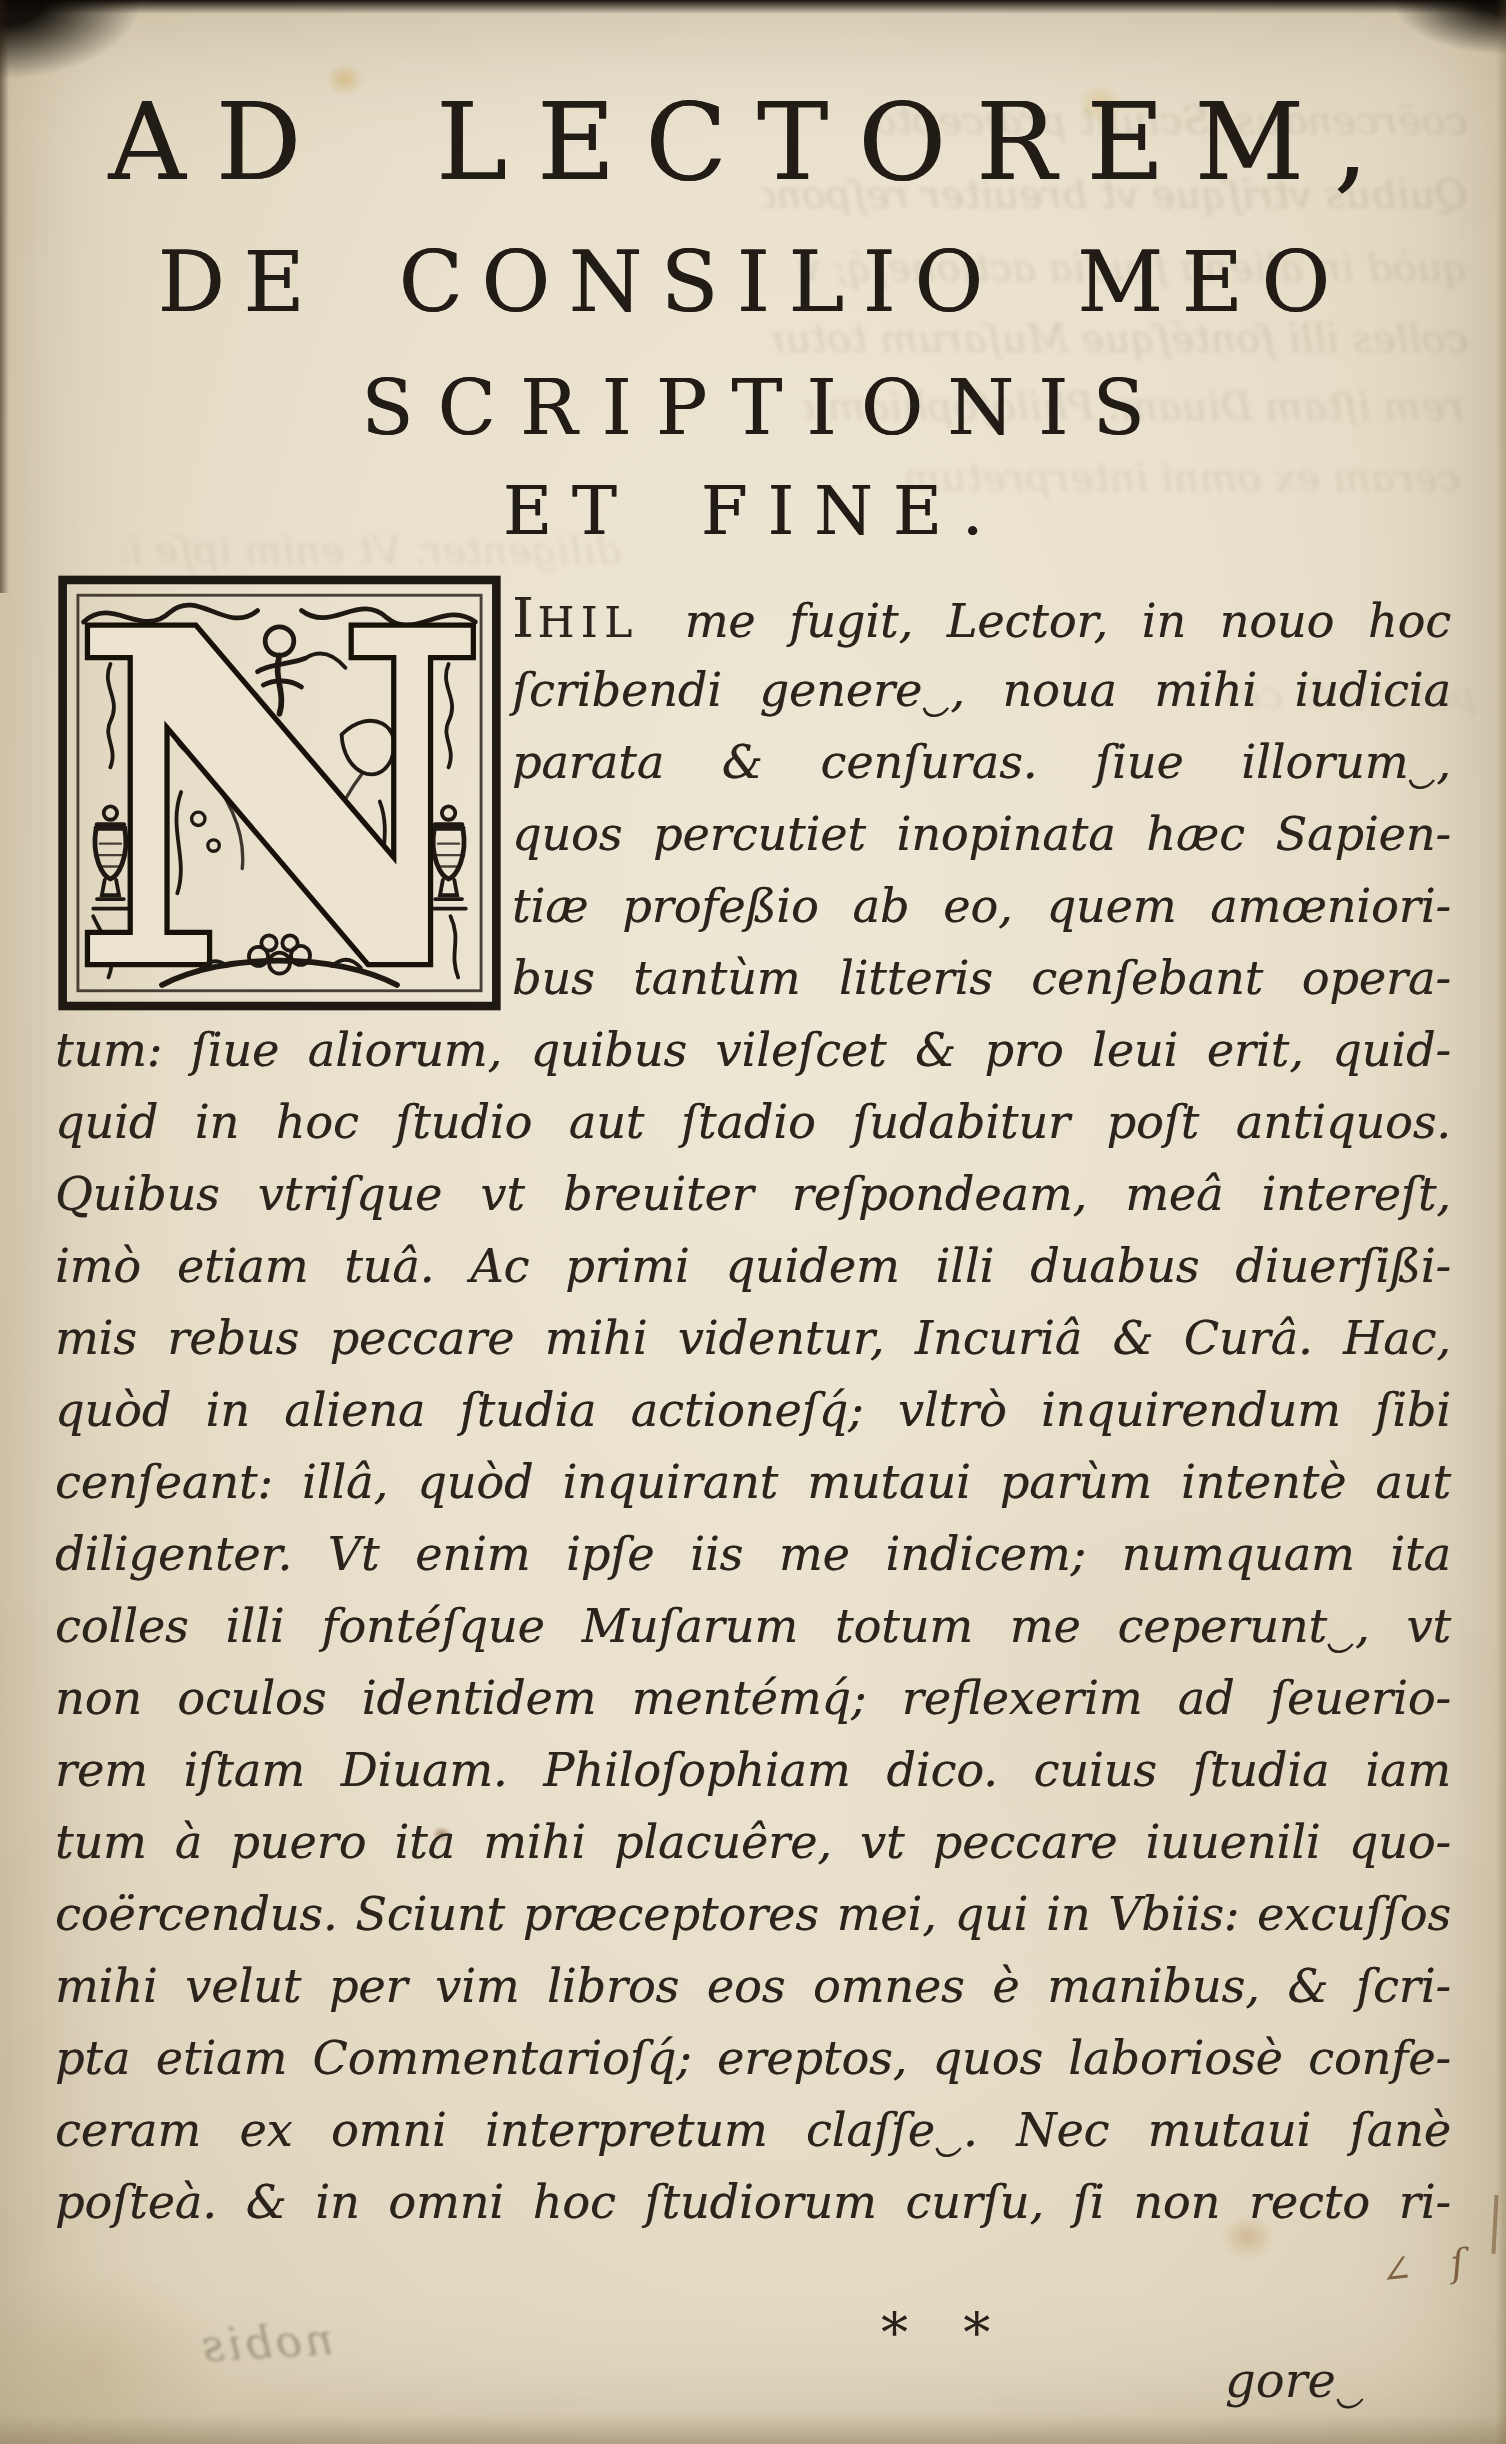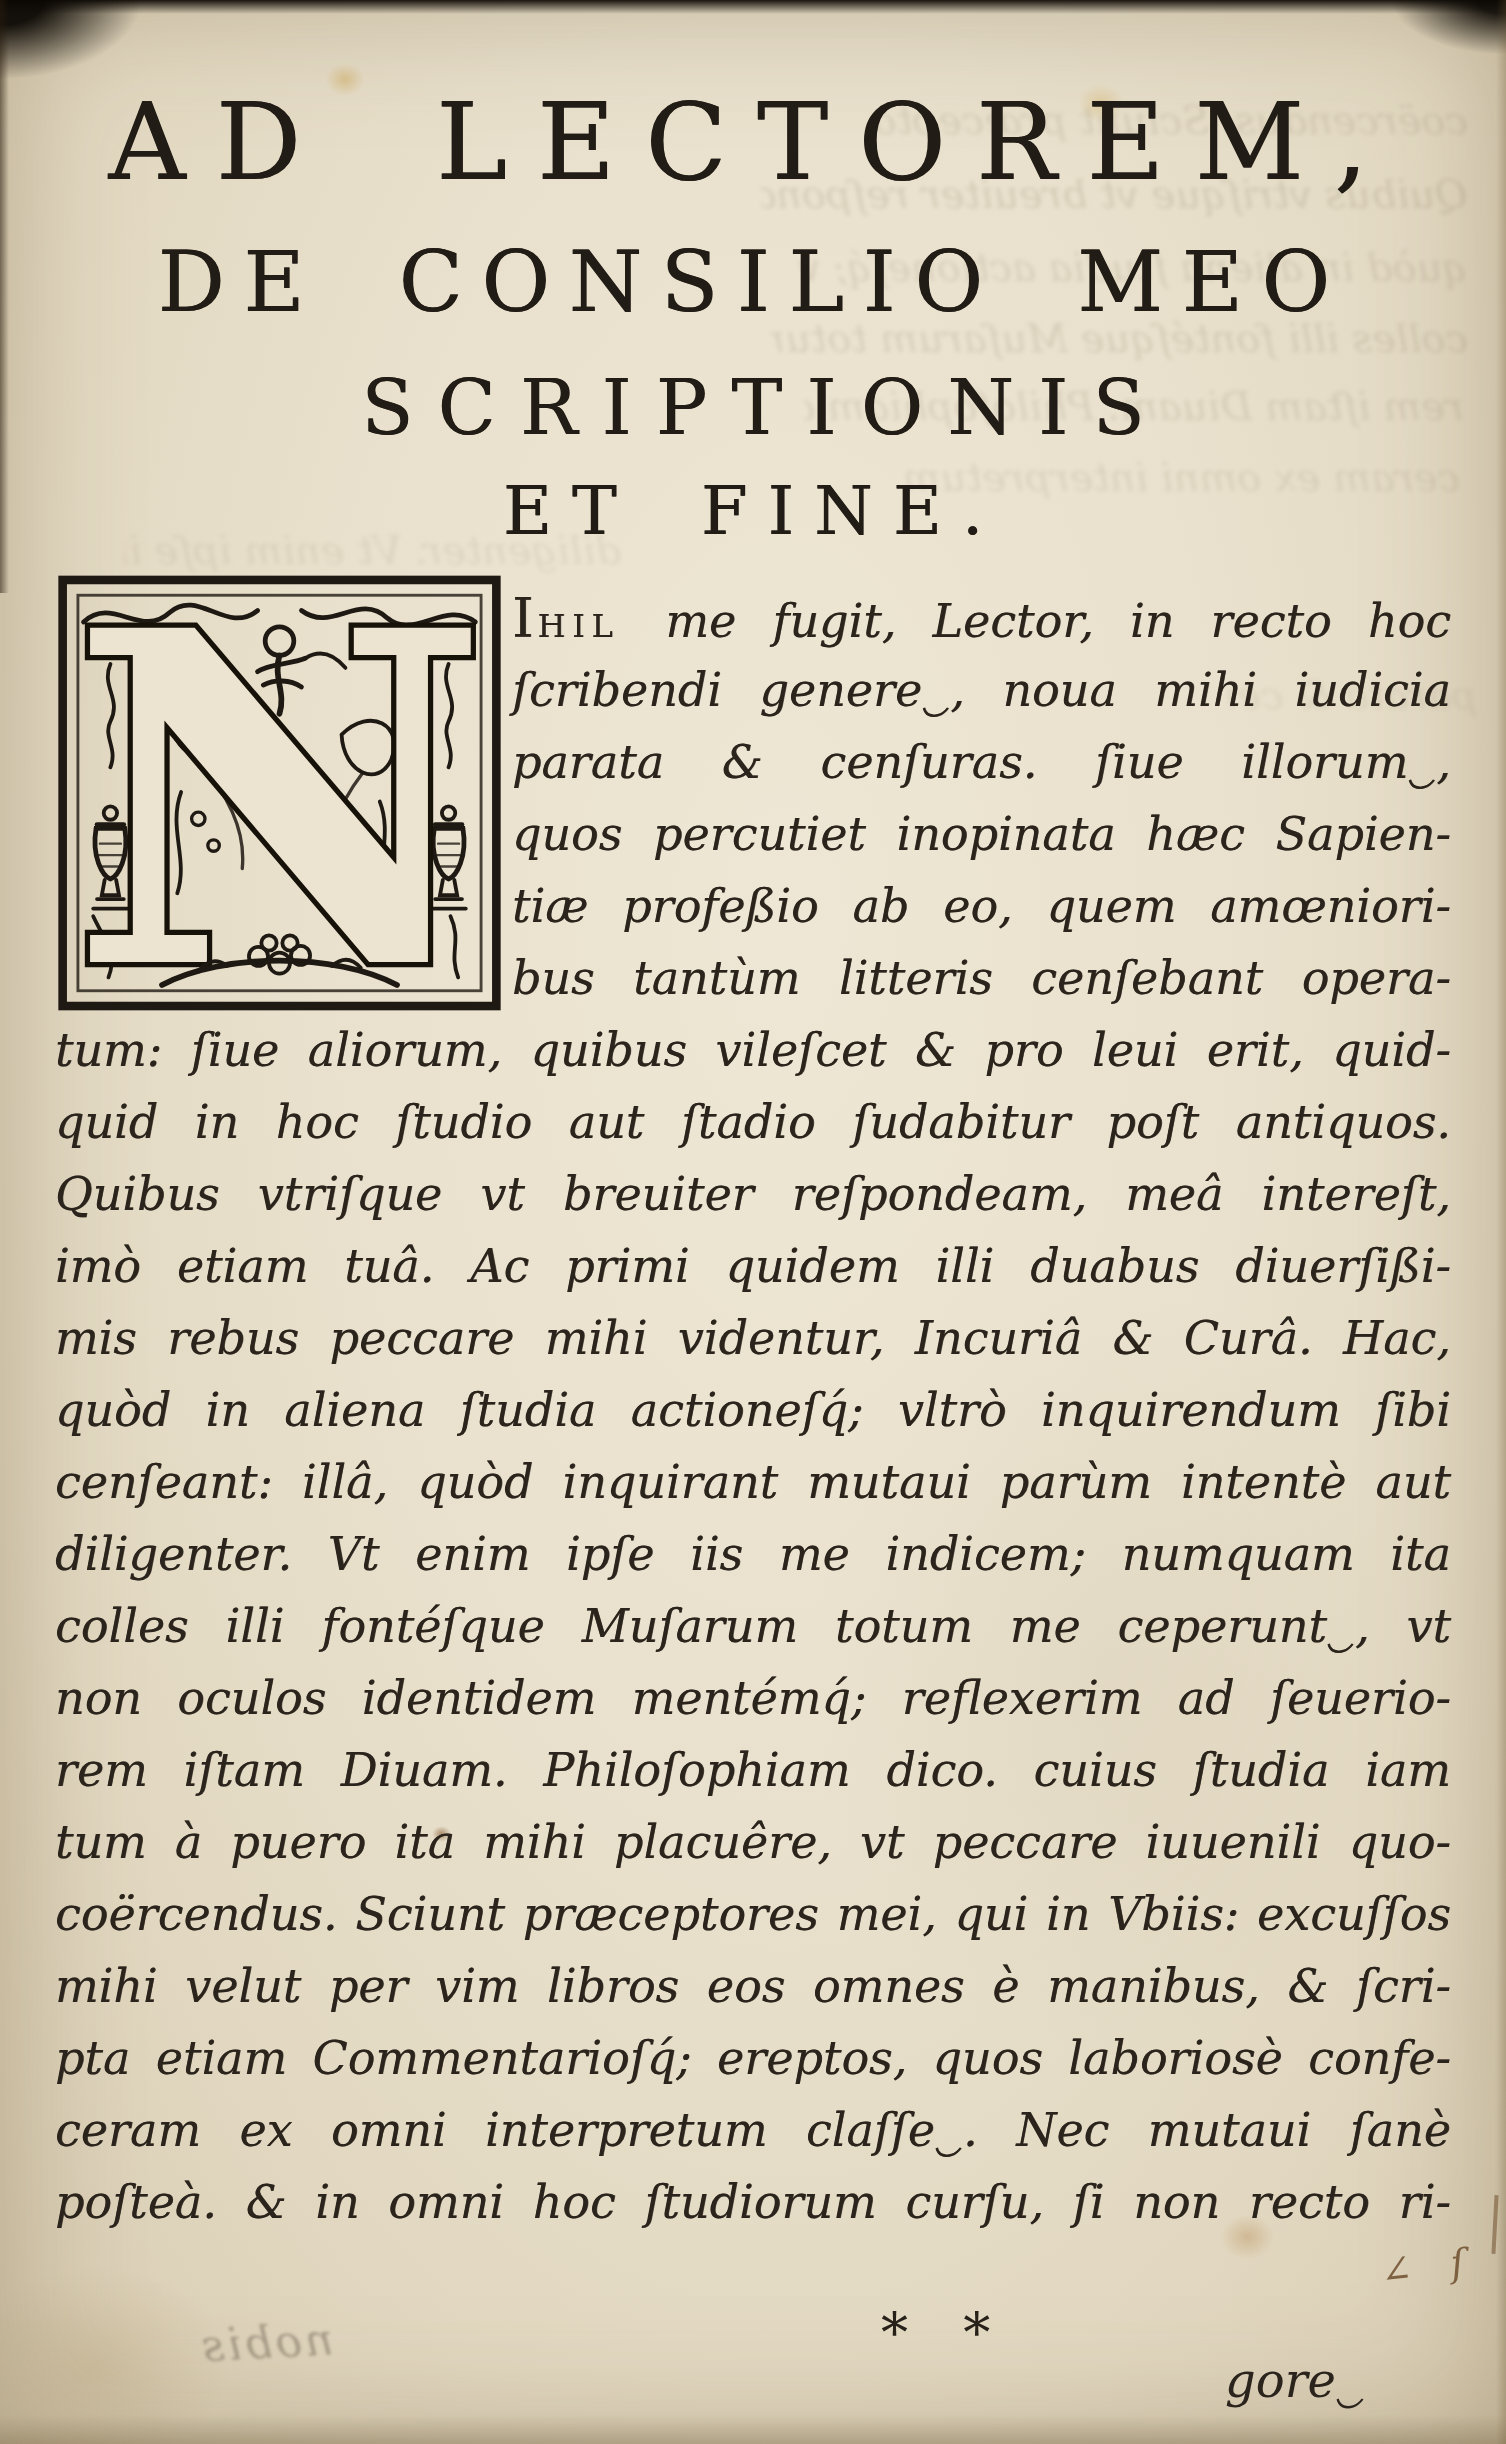--- a/index.html
+++ b/index.html
@@ -62,21 +62,21 @@
   
   .dropcap{position:absolute;left:55px;top:572px;width:449px;height:442px;}
   
   .text-block{position:absolute;left:55px;top:574px;width:1396px;}
   .lines{position:absolute;left:0;top:7.6px;width:100%;}
   .line{height:72px;line-height:72px;font-style:italic;font-size:46px;
     color:#2b241c;text-align:justify;text-align-last:justify;
     text-shadow:0.4px 0 0 rgba(43,36,28,.7);}
   .line.indent{margin-left:457px;}
   .lead-cap{font-style:normal;font-size:55px;letter-spacing:3.8px;}
-  .lead-sc{font-style:normal;font-size:32px;letter-spacing:6.7px;}
+  .lead-sc{font-style:normal;font-size:42px;letter-spacing:6.7px;}
   
   .signature-mark{position:absolute;left:881px;top:2302px;font-size:54px;
     letter-spacing:19px;color:#27211a;font-style:normal;}
   .catchword{position:absolute;left:1225px;top:2346px;font-size:48px;
     font-style:italic;color:#2b241c;}
   .margin-note{position:absolute;left:1380px;top:2244px;font-size:38px;
     font-style:italic;color:#6f4f2e;transform:rotate(-6deg);opacity:.85;
     letter-spacing:13.4px;white-space:nowrap;}
   .pen-stroke{position:absolute;left:1493px;top:2195px;width:3.8px;height:59px;
     background:rgba(111,79,46,.55);transform:rotate(3deg);}
@@ -164,21 +164,21 @@
         <circle cx="257" cy="401" r="10" stroke-width="4"></circle>
         <circle cx="224" cy="388" r="8" stroke-width="4"></circle>
         <circle cx="246" cy="388" r="8" stroke-width="4"></circle>
         <path d="M150,418 q14,-18 30,-6 M290,412 q16,-14 30,2" stroke-width="4"></path>
       </g>
     </svg>
   </div>
 
   <div class="text-block">
     <div class="lines">
-      <div class="line indent"><span class="lead-cap">I</span><span class="lead-sc">HIL</span> <span>me fugit, Lector, in recto hoc</span></div>
+      <div class="line indent"><span class="lead-cap">I</span><span class="lead-sc">HIL</span> <span>me fugit, Lector, in nouo hoc</span></div>
       <div class="line indent">ſcribendi genere‿, noua mihi iudicia</div>
       <div class="line indent">parata &amp; cenſuras. ſiue illorum‿,</div>
       <div class="line indent">quos percutiet inopinata hæc Sapien-</div>
       <div class="line indent">tiæ profeßio ab eo, quem amœniori-</div>
       <div class="line indent">bus tantùm litteris cenſebant opera-</div>
       <div class="line">tum: ſiue aliorum, quibus vileſcet &amp; pro leui erit, quid-</div>
       <div class="line">quid in hoc ſtudio aut ſtadio ſudabitur poſt antiquos.</div>
       <div class="line">Quibus vtriſque vt breuiter reſpondeam, meâ intereſt,</div>
       <div class="line">imò etiam tuâ. Ac primi quidem illi duabus diuerſißi-</div>
       <div class="line">mis rebus peccare mihi videntur, Incuriâ &amp; Curâ. Hac,</div>

